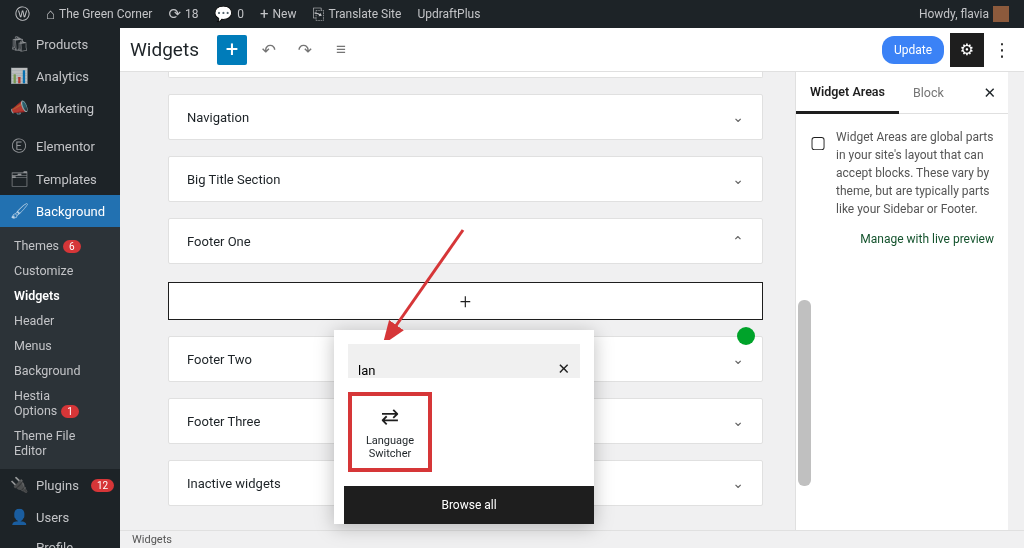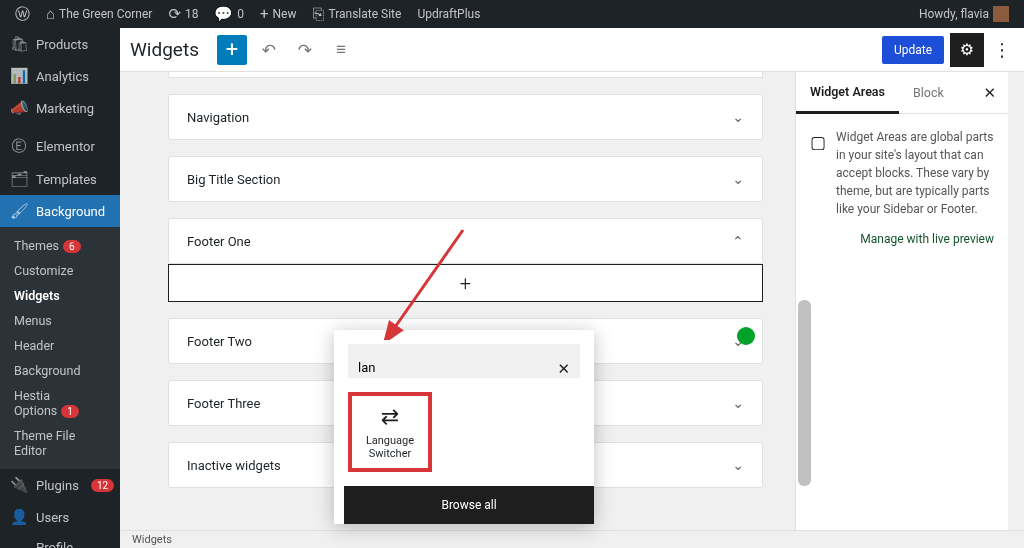--- a/index.html
+++ b/index.html
@@ -22,37 +22,37 @@
 .submenu-item.current { color:#fff; font-weight:600; }
 .badge { background:#d63638; color:#fff; border-radius:9px; font-size:10px; padding:1px 6px; margin-left:4px; }
 
 
 .editor-header { position:absolute; left:120px; top:28px; right:0; height:44px; background:#fff; border-bottom:1px solid #e0e0e0; display:flex; align-items:center; justify-content:space-between; padding:0 10px; }
 .hdr-left { display:flex; align-items:center; gap:8px; }
 .hdr-title { font-size:19px; font-weight:400; margin-right:10px; }
 .btn-add { width:30px; height:30px; background:#007cba; color:#fff; display:flex; align-items:center; justify-content:center; font-size:22px; cursor:pointer; border-radius:2px; }
 .hdr-icon { width:28px; height:28px; display:flex; align-items:center; justify-content:center; color:#757575; cursor:pointer; font-size:17px; }
 .hdr-right { display:flex; align-items:center; gap:6px; }
-.btn-update { background:#1d4ed8; color:#fff; padding:7px 12px; border-radius:2px; cursor:pointer; font-size:12px; }
+.btn-update { background:#3b82f6; color:#fff; padding:7px 12px; border-radius:12px; cursor:pointer; font-size:12px; }
 .btn-settings { width:34px; height:34px; background:#1e1e1e; color:#fff; display:flex; align-items:center; justify-content:center; cursor:pointer; font-size:16px; }
 .btn-more { width:24px; display:flex; align-items:center; justify-content:center; color:#1e1e1e; cursor:pointer; font-size:18px; }
 
 
 .canvas { position:absolute; left:120px; top:72px; right:213px; bottom:18px; overflow:hidden; background:#f0f0f1; }
 .widget-section { background:#fff; border:1px solid #e0e0e0; border-radius:2px; margin:16px 48px; padding:14px 18px; display:flex; justify-content:space-between; align-items:center; cursor:pointer; }
 .widget-section.open .chev { transform:rotate(180deg); }
 .chev { font-size:14px; color:#666; }
 .widget-body { margin:0 48px 16px; }
 .add-block { border:1px solid #1e1e1e; height:38px; display:flex; align-items:center; justify-content:center; cursor:pointer; background:#fff; }
 .add-block span { color:#1e1e1e; font-size:20px; font-weight:300; }
 .green-dot { position:absolute; right:56px; top:255px; width:18px; height:18px; border-radius:50%; background:#00a32a; }
 
 
 .inserter { position:absolute; left:334px; top:330px; width:260px; background:#fff; box-shadow:0 3px 18px rgba(0,0,0,.25); z-index:50; }
-.inserter-search { margin:14px; background:#f0f0f0; display:flex; align-items:flex-start; padding:16px 10px; height:34px; }
+.inserter-search { margin:14px; background:#f0f0f0; display:flex; align-items:flex-end; padding:0 10px; height:34px; }
 .inserter-search input { border:none; background:transparent; flex:1; outline:none; font-size:13px; }
 .inserter-close { cursor:pointer; font-size:15px; color:#1e1e1e; }
 .inserter-grid { padding:0 14px 14px; display:flex; }
 .block-tile { width:84px; height:80px; display:flex; flex-direction:column; align-items:center; justify-content:center; gap:5px; cursor:pointer; border:4px solid #d63638; }
 .block-tile .bicon { font-size:22px; color:#1e1e1e; }
 .block-tile .blabel { font-size:11px; text-align:center; line-height:1.2; }
 .browse-all { background:#1e1e1e; color:#fff; text-align:center; padding:12px; cursor:pointer; font-size:12px;margin-left:10px; }
 
 
 .red-arrow { position:absolute; left:378px; top:220px; width:100px; height:120px; z-index:60; pointer-events:none; }
@@ -136,22 +136,22 @@
       <span>Templates</span>
     </div>
   <div class="menu-item current">
       <span class="mico">🖌</span>
       <span>Background</span>
     </div>
   <div class="submenu">
     <div class="submenu-item"><span>Themes</span><span class="badge">6</span></div>
     <div class="submenu-item"><span>Customize</span></div>
     <div class="submenu-item current"><span>Widgets</span></div>
+    <div class="submenu-item"><span>Header</span></div>
     <div class="submenu-item"><span>Menus</span></div>
-    <div class="submenu-item"><span>Header</span></div>
     <div class="submenu-item"><span>Background</span></div>
     <div class="submenu-item"><span>Hestia Options</span><span class="badge">1</span></div>
     <div class="submenu-item"><span>Theme File Editor</span></div>
   </div>
   <div class="menu-item">
       <span class="mico">🔌</span>
       <span>Plugins</span>
       <span class="badge">12</span>
     </div>
   <div class="menu-item">
@@ -183,21 +183,21 @@
 <div class="canvas">
   <div style="height:6px;margin:0 48px;background:#fff;border:1px solid #e0e0e0;border-top:none;border-radius:0 0 2px 2px"></div>
   <div class="widget-section">
     <span>Navigation</span>
       <span class="chev">⌄</span>
   </div>
   <div class="widget-section">
     <span>Big Title Section</span>
       <span class="chev">⌄</span>
   </div>
-  <div class="widget-section open" style="margin-bottom:0">
+  <div class="widget-section open" style="margin-bottom:18px">
     <span>Footer One</span>
       <span class="chev">⌄</span>
   </div>
   <div class="widget-body">
     <div class="add-block">
         <span>+</span>
       </div>
   </div>
   <div class="green-dot"></div>
   <div class="widget-section">

